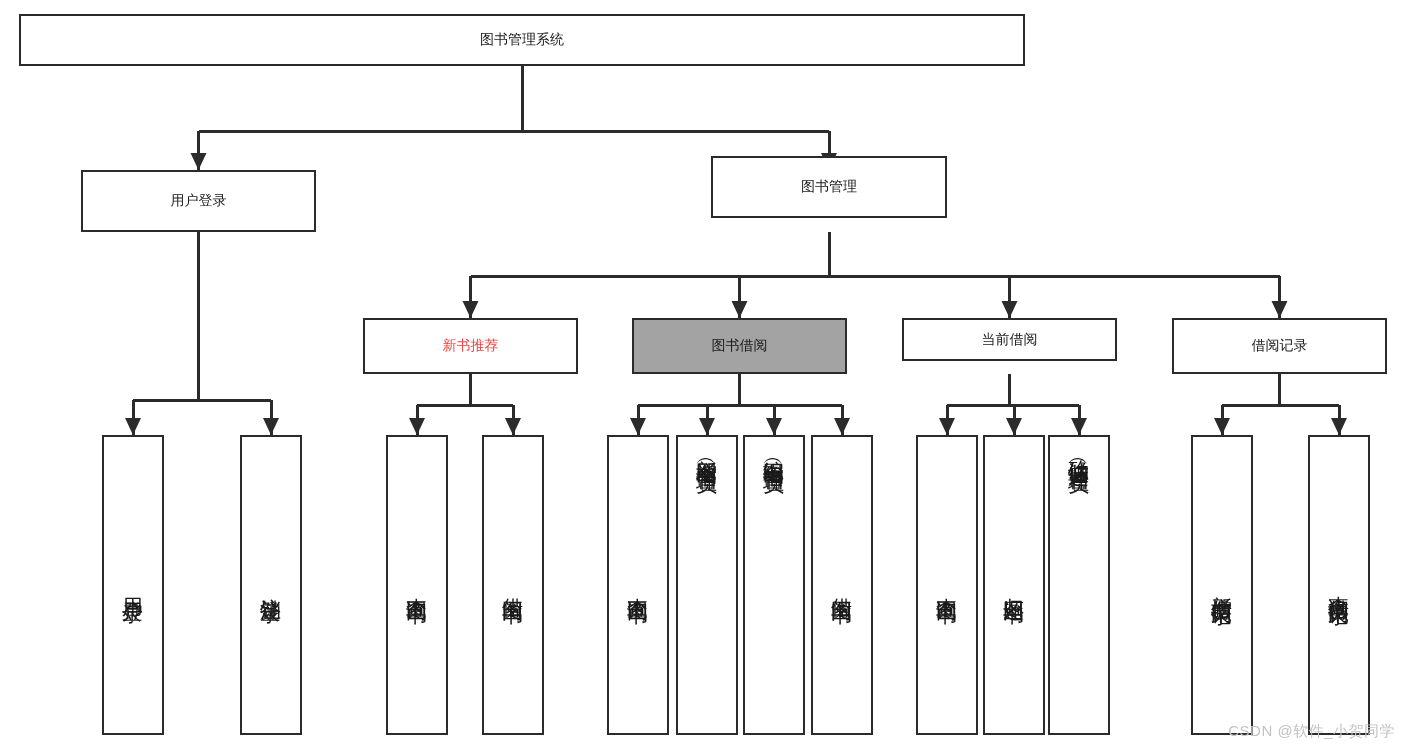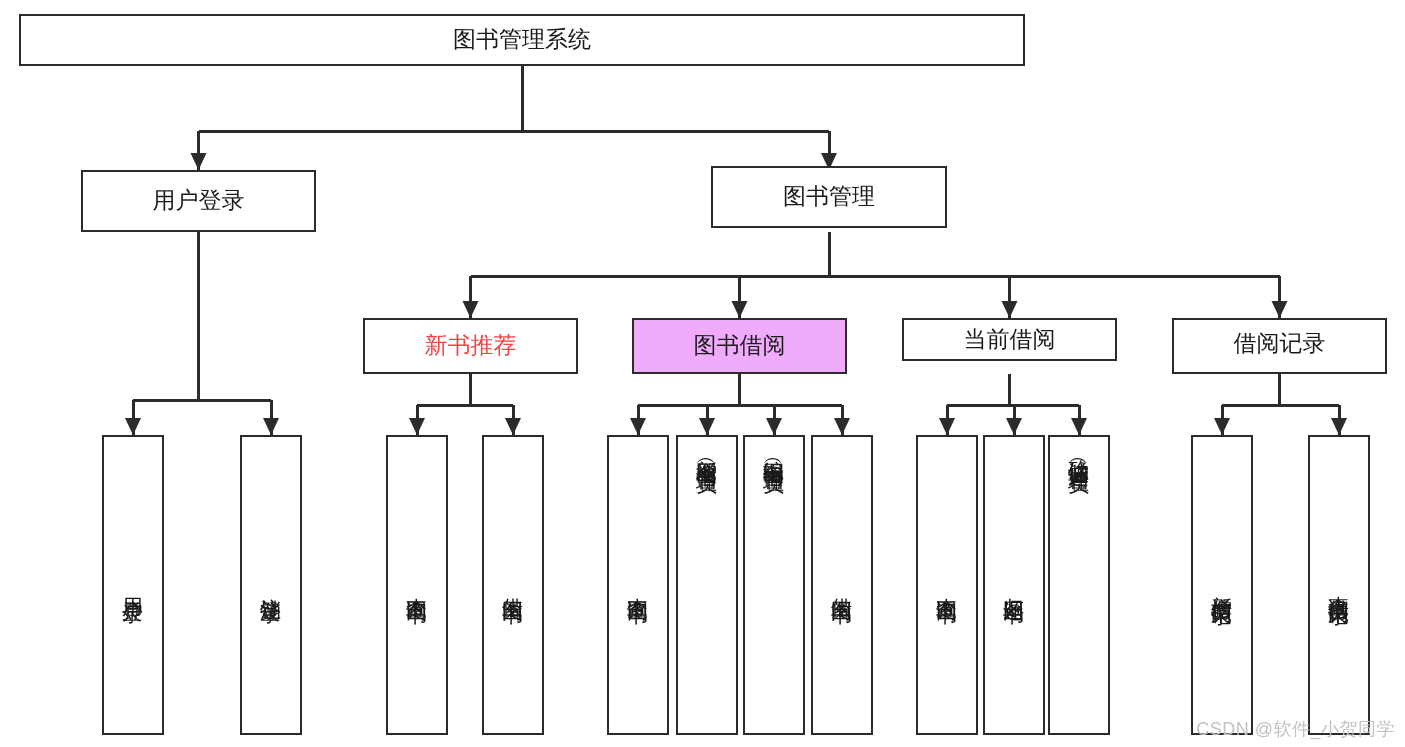--- a/index.html
+++ b/index.html
@@ -32,21 +32,21 @@
     justify-content: center;
     z-index: 2;
   }
   .node-label {
     color: #1a1a1a;
     line-height: 1.12;
     white-space: pre;
     text-align: center;
   }
   .node.horizontal .node-label {
-    font-size: 23px;
+    font-size: 14px;
     text-align: center;
   }
   .node.vertical {
     align-items: flex-start;
     justify-content: center;
     padding-top: 6px;
   }
   .node.vertical .node-label {
     writing-mode: vertical-rl;
     text-orientation: upright;
@@ -55,21 +55,21 @@
     line-height: 1;
   }
   .node.vertical.centered {
     align-items: center;
     padding-top: 0;
   }
   #watermark {
     position: absolute;
     right: 10px;
     bottom: 6px;
-    font-size: 18px;
+    font-size: 15px;
     color: #c2c2c2;
     white-space: nowrap;
     z-index: 5;
     letter-spacing: 0.5px;
   }
 </style>
 </head>
 <body>
 
 <div id="canvas">
@@ -127,34 +127,34 @@
       <line x1="1339" y1="405" x2="1339" y2="435" stroke="#2b2b2b" stroke-width="3" shape-rendering="crispEdges"></line>
       <polygon points="1331,418 1347,418 1339,435" fill="#2b2b2b"></polygon>
     </svg>
   <div id="nodes">
       <div class="node horizontal" style="left: 19px; top: 14px; width: 1006px; height: 52px; border-color: rgb(43, 43, 43); background: rgb(255, 255, 255);">
         <span class="node-label" style="color: rgb(26, 26, 26);">图书管理系统</span>
       </div>
       <div class="node horizontal" style="left: 81px; top: 170px; width: 235px; height: 62px; border-color: rgb(43, 43, 43); background: rgb(255, 255, 255);">
         <span class="node-label" style="color: rgb(26, 26, 26);">用户登录</span>
       </div>
-      <div class="node horizontal" style="left: 711px; top: 166px; width: 236px; height: 62px; border-color: rgb(43, 43, 43); background: rgb(255, 255, 255);">
+      <div class="node horizontal" style="left: 711px; top: 156px; width: 236px; height: 62px; border-color: rgb(43, 43, 43); background: rgb(255, 255, 255);">
         <span class="node-label" style="color: rgb(26, 26, 26);">图书管理</span>
       </div>
       <div class="node horizontal" style="left: 363px; top: 318px; width: 215px; height: 56px; border-color: rgb(43, 43, 43); background: rgb(255, 255, 255);">
         <span class="node-label" style="color: #ef4444;">新书推荐</span>
       </div>
-      <div class="node horizontal" style="left: 632px; top: 318px; width: 215px; height: 56px; border-color: rgb(43, 43, 43); background: #f0abfc;">
+      <div class="node horizontal" style="left: 632px; top: 318px; width: 215px; height: 56px; border-color: rgb(43, 43, 43); background: #a3a3a3;">
         <span class="node-label" style="color: rgb(26, 26, 26);">图书借阅</span>
       </div>
       <div class="node horizontal" style="left: 902px; top: 318px; width: 215px; height: 43px; border-color: rgb(43, 43, 43); background: rgb(255, 255, 255);">
         <span class="node-label" style="color: rgb(26, 26, 26);">当前借阅</span>
       </div>
       <div class="node horizontal" style="left: 1172px; top: 318px; width: 215px; height: 56px; border-color: rgb(43, 43, 43); background: rgb(255, 255, 255);">
-        <span class="node-label" style="color: rgb(26, 26, 26); font-family: Liberation Mono, monospace;">借阅记录</span>
+        <span class="node-label" style="color: rgb(26, 26, 26);">借阅记录</span>
       </div>
       <div class="node vertical centered" style="left: 102px; top: 435px; width: 62px; height: 300px; border-color: rgb(43, 43, 43); background: rgb(255, 255, 255);">
         <span class="node-label" style="color: rgb(26, 26, 26);">用户登录</span>
       </div>
       <div class="node vertical centered" style="left: 240px; top: 435px; width: 62px; height: 300px; border-color: rgb(43, 43, 43); background: rgb(255, 255, 255);">
         <span class="node-label" style="color: rgb(26, 26, 26);">注销登录</span>
       </div>
       <div class="node vertical centered" style="left: 386px; top: 435px; width: 62px; height: 300px; border-color: rgb(43, 43, 43); background: rgb(255, 255, 255);">
         <span class="node-label" style="color: rgb(26, 26, 26);">查询图书</span>
       </div>

